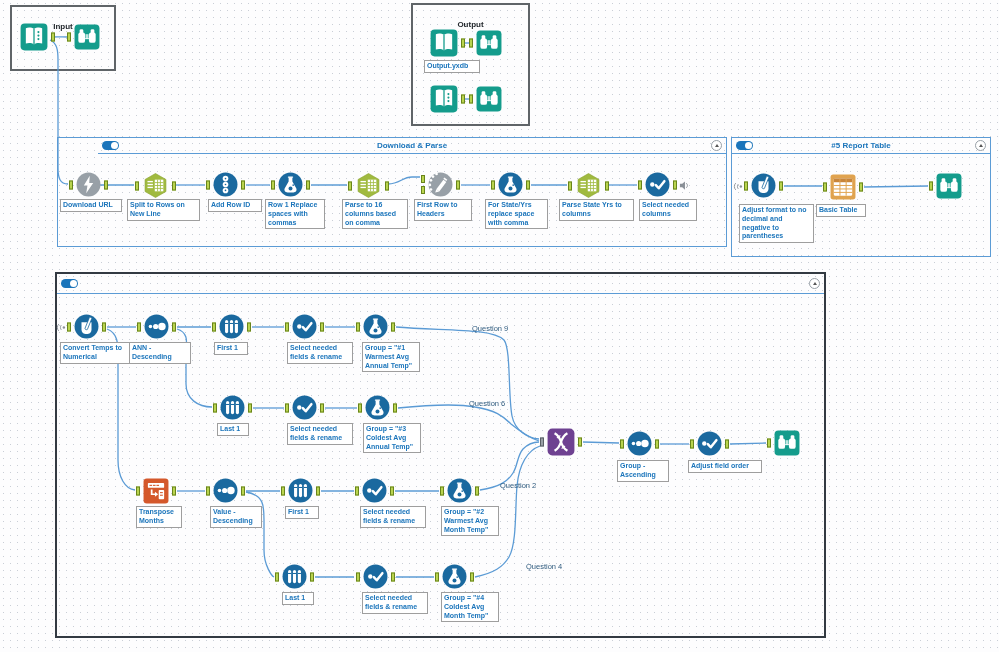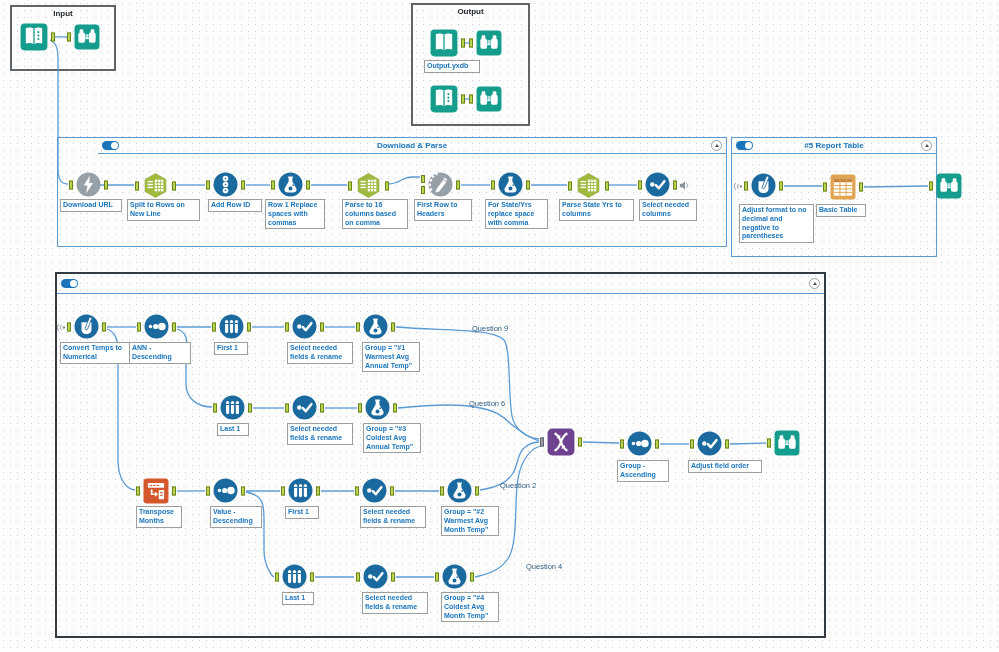--- a/index.html
+++ b/index.html
@@ -7,21 +7,21 @@
   .canvas{position:relative;width:999px;height:652px;overflow:hidden;
     background:#fdfdfe;
     background-image:radial-gradient(circle,#c9ced6 0.8px,rgba(0,0,0,0) 1px);
     background-size:7px 7px;}
   .container{position:absolute;box-sizing:border-box;}
   .container.blue{border:1px solid #5b9bd5;}
   .container.dark{border:2px solid #5f6468;}
   .container.heavy{border:2px solid #333a42;}
   .chead{position:relative;height:15px;border-bottom:1px solid #5b9bd5;display:flex;align-items:center;}
   .ctitle{flex:1;text-align:center;font-weight:bold;font-size:8px;color:#1b75bb;}
-  .stitle{display:block;text-align:center;font-weight:bold;font-size:8px;color:#23282d;padding-top:2px;}
+  .stitle{display:block;text-align:center;font-weight:bold;font-size:8px;color:#23282d;padding-top:15px;}
   .toggle{position:absolute;left:4px;top:3px;width:17px;height:9px;border-radius:5px;background:#1b75bb;}
   .toggle::after{content:"";position:absolute;right:1px;top:1px;width:7px;height:7px;border-radius:50%;background:#fff;}
   .collapse{position:absolute;right:4px;top:2px;width:11px;height:11px;border:1px solid #98a0a7;border-radius:50%;background:#fff;display:flex;align-items:center;justify-content:center;box-sizing:border-box;}
   .tri{width:0;height:0;border-left:2.5px solid transparent;border-right:2.5px solid transparent;border-bottom:3.5px solid #555;}
   .tool{position:absolute;width:25px;height:25px;}
   .ticon{width:100%;height:100%;display:block;}
   .anchor{position:absolute;width:4px;height:9px;background:#b9d44e;border:1px solid #69841c;box-sizing:border-box;top:50%;transform:translateY(-50%);}
   .anchor.in{left:-7px;}
   .anchor.out{right:-7px;}
   .anchor.in1{left:-7px;top:3px;transform:none;}
@@ -174,21 +174,21 @@
 <div class="container blue" style="left:57px;top:137px;width:670px;height:110px;padding-left:40px;">
   <div class="chead">
     <span class="toggle"></span>
     <span class="ctitle">Download &amp; Parse</span>
     <span class="collapse">
           <i class="tri"></i>
         </span>
   </div>
 </div>
 
-<div class="container blue" style="left:731px;top:137px;width:206px;height:120px;">
+<div class="container blue" style="left:731px;top:137px;width:260px;height:120px;">
   <div class="chead">
     <span class="toggle"></span>
     <span class="ctitle">#5 Report Table</span>
     <span class="collapse">
           <i class="tri"></i>
         </span>
   </div>
 </div>
 
 <div class="container heavy" style="left:55px;top:272px;width:771px;height:366px;">

